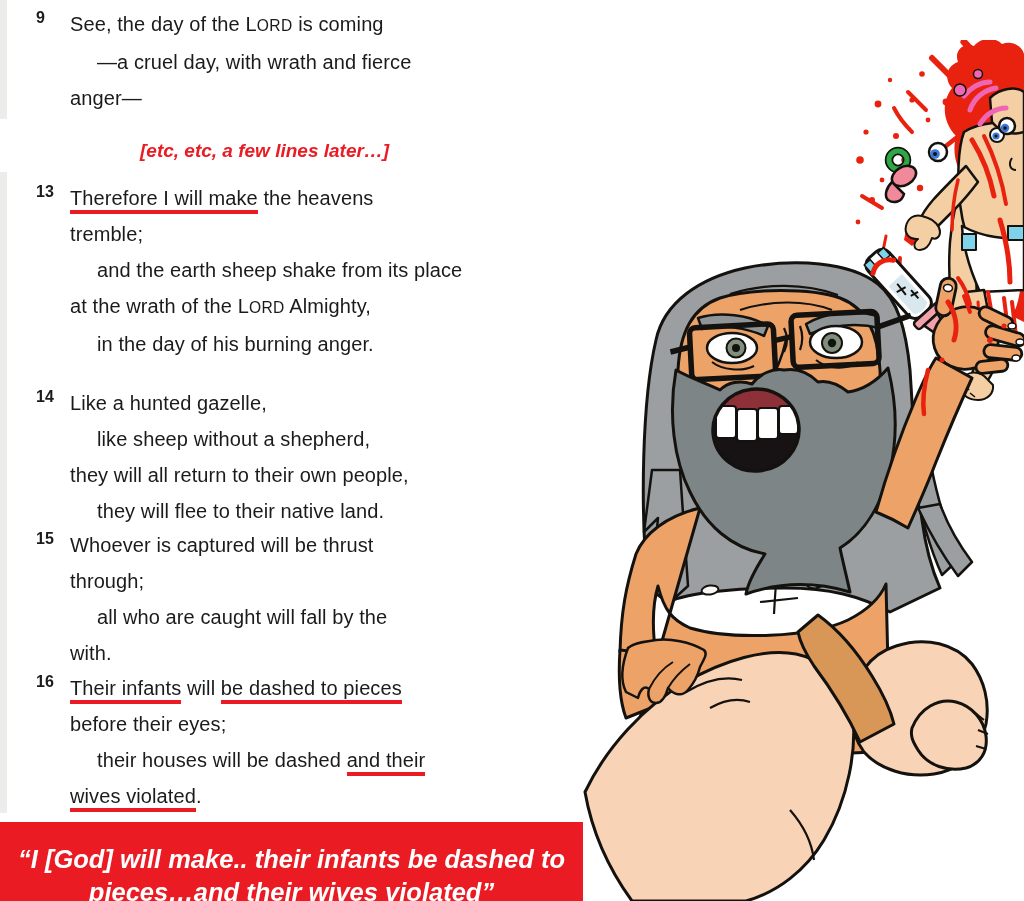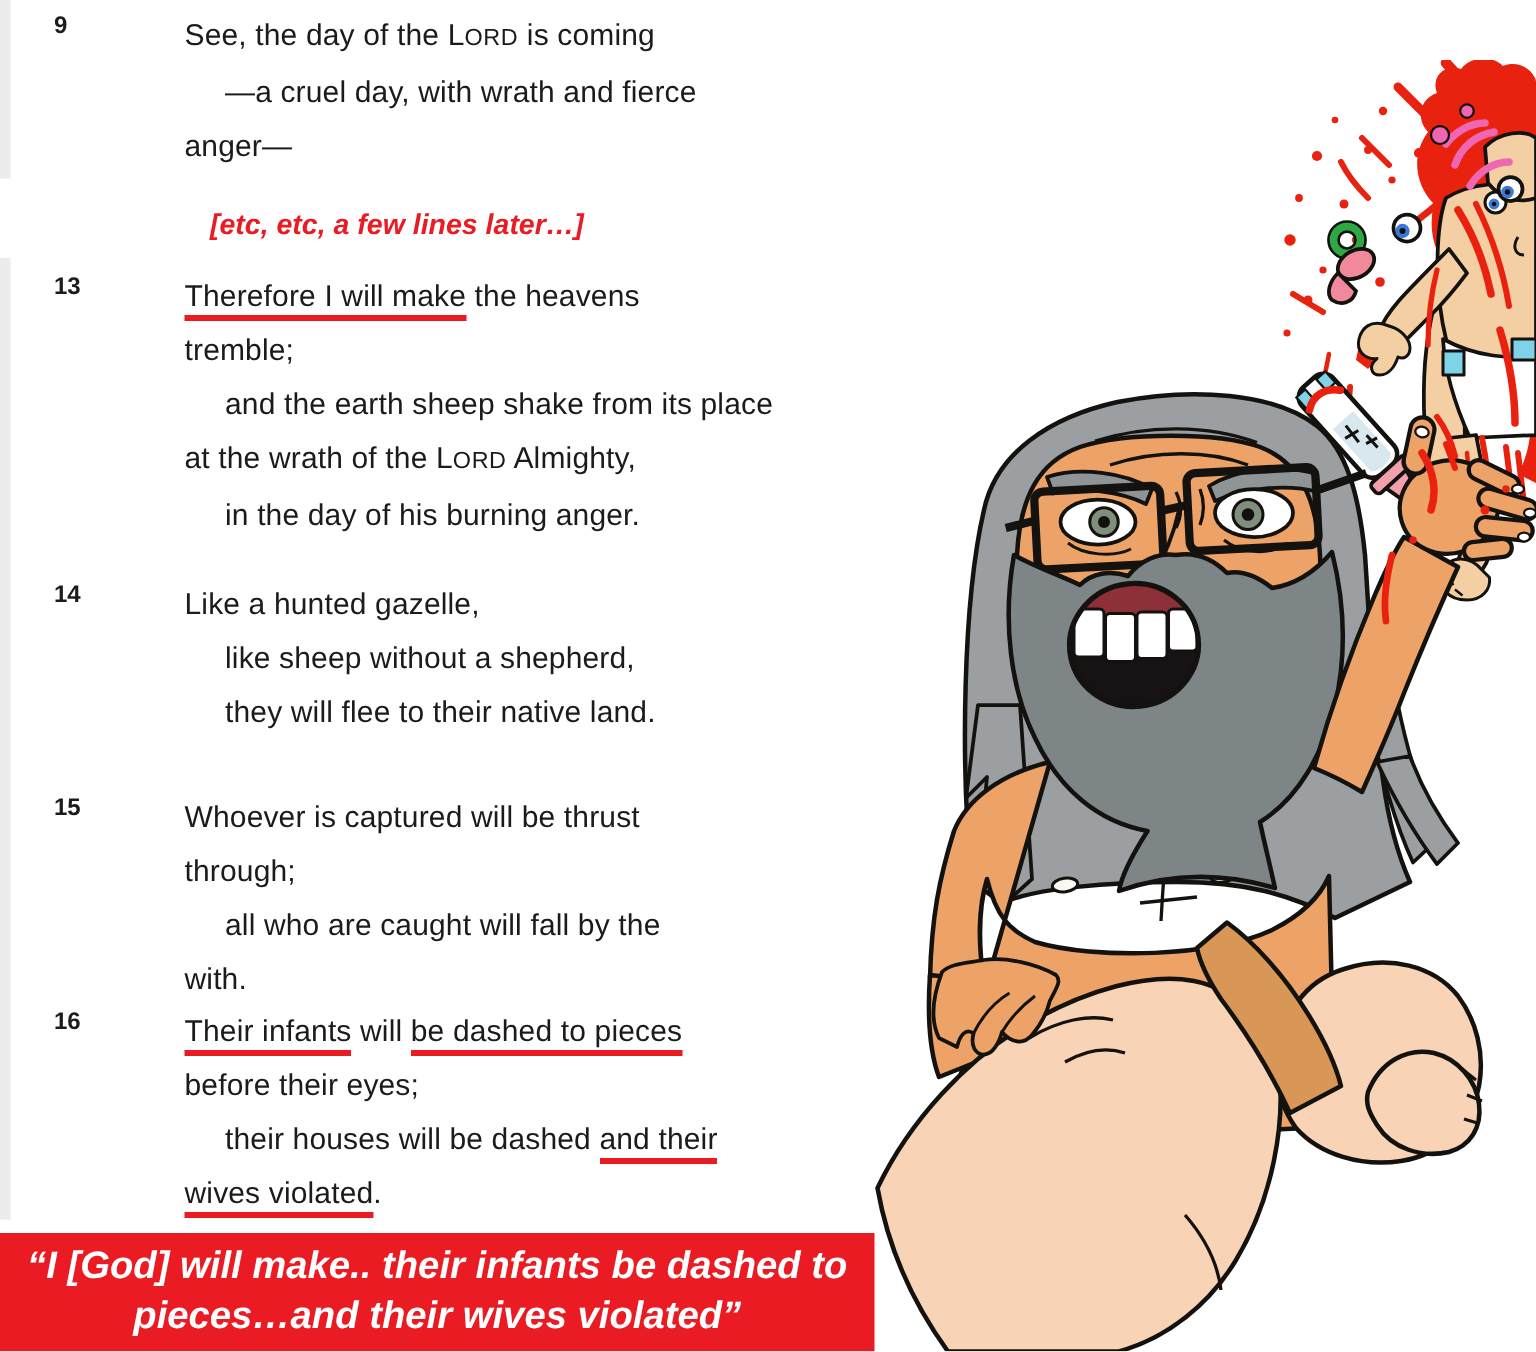--- a/index.html
+++ b/index.html
@@ -13,30 +13,30 @@
   --c-pacifier-pink:#F08A9B; --c-pacifier-green:#2EA845;
   --c-diaper-tab:#7FD3E8; --c-mouth-gum:#8E3038;
 }
 *{margin:0;padding:0;box-sizing:border-box}
 body{background:#fff}
 .page{position:relative;width:1024px;height:901px;background:#fff;overflow:hidden;
   font-family:"Liberation Sans",sans-serif;color:var(--c-text)}
 .quote-bar{position:absolute;left:0;width:7px;background:var(--c-quote-bar)}
 .verse-block{position:absolute;left:36px;width:560px}
 .vnum{position:absolute;left:0;top:3px;font-size:16px;font-weight:bold}
-.vlines{margin-left:87px;font-size:20px;line-height:36px;letter-spacing:.1px}
+.vlines{margin-left:34px;font-size:20px;line-height:36px;letter-spacing:.1px}
 .vline{white-space:nowrap}
 .vline.indent{padding-left:27px}
 .u{border-bottom:4px solid var(--c-accent-red);padding-bottom:1px}
 .lord .sc{font-size:0.78em;letter-spacing:.4px}
 .annotation{position:absolute;left:140px;top:140px;font-size:19px;font-weight:bold;
   font-style:italic;color:var(--c-accent-red)}
 .banner{position:absolute;left:0;top:822px;width:583px;height:79px;background:var(--c-banner-bg);
   color:var(--c-banner-text);font-weight:bold;font-style:italic;font-size:25.5px;
-  line-height:33px;text-align:center;padding-top:6px;z-index:2}
+  line-height:33px;text-align:center;padding-top:21px;z-index:2}
 .illustration{position:absolute;left:560px;top:40px;width:464px;height:861px;z-index:3}
 </style>
 </head>
 <body>
 
 <div class="page">
 
   <div class="quote-bar" style="top:0;height:119px"></div>
   <div class="quote-bar" style="top:172px;height:641px"></div>
 
@@ -59,20 +59,21 @@
         <div class="vline indent"><span>and the earth sheep shake from its place</span></div>
         <div class="vline"><span>at the wrath of the </span><span class="lord"><span>L</span><span class="sc">ORD</span></span><span> Almighty,</span></div>
         <div class="vline indent"><span>in the day of his burning anger.</span></div>
       </div>
   </div>
   <div class="verse-block" style="top:385px">
     <span class="vnum">14</span>
     <div class="vlines">
         <div class="vline"><span>Like a hunted gazelle,</span></div>
         <div class="vline indent"><span>like sheep without a shepherd,</span></div>
+        <div class="vline"><span>they will all return to their own people,</span></div>
         <div class="vline indent"><span>they will flee to their native land.</span></div>
       </div>
   </div>
   <div class="verse-block" style="top:527px">
     <span class="vnum">15</span>
     <div class="vlines">
         <div class="vline"><span>Whoever is captured will be thrust</span></div>
         <div class="vline"><span>through;</span></div>
         <div class="vline indent"><span>all who are caught will fall by the</span></div>
         <div class="vline"><span>with.</span></div>

